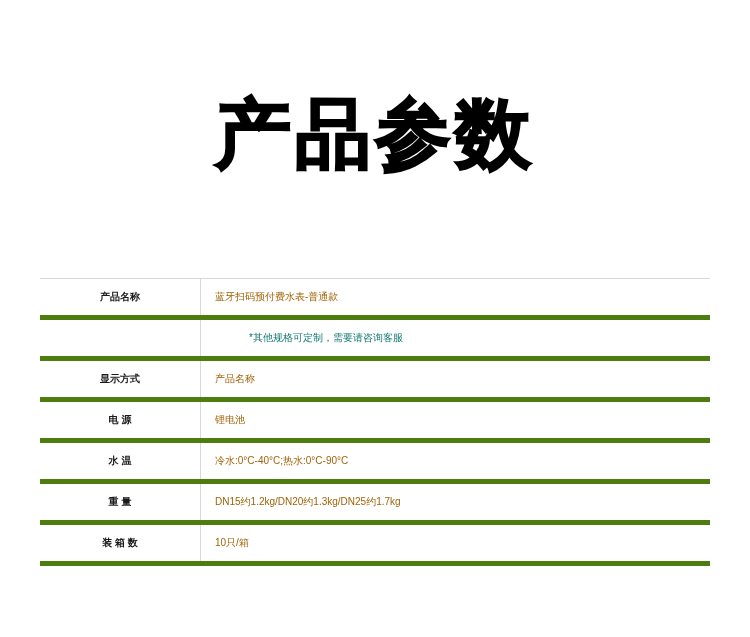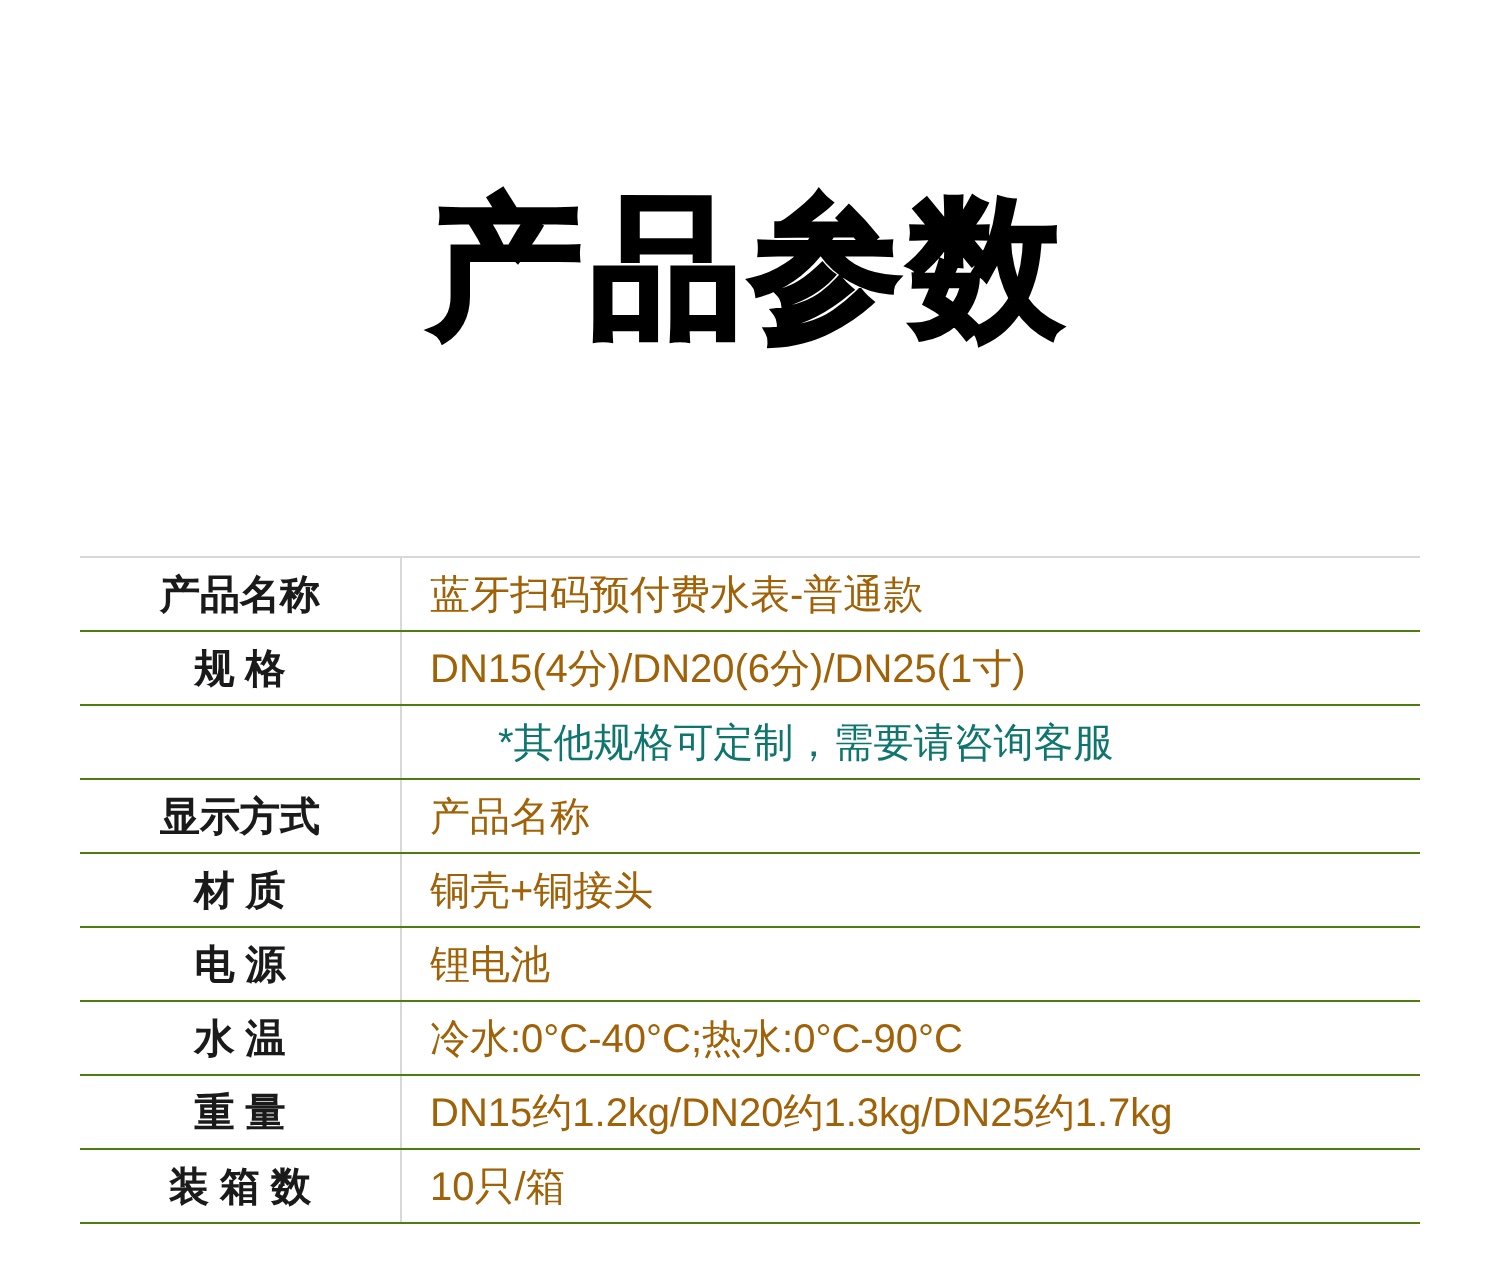--- a/index.html
+++ b/index.html
@@ -39,24 +39,24 @@
     top: 278px;
     width: 670px;
   }
   table.spec-table {
     border-collapse: collapse;
     width: 670px;
     table-layout: fixed;
   }
   table.spec-table td {
     border-top: 1px solid #d8d8d8;
-    border-bottom: 1px solid #4d7c0f;
+    border-bottom: 5px solid #4d7c0f;
     height: 34px;
     vertical-align: middle;
-    font-size: 20px;
+    font-size: 10px;
   }
   td.label-cell {
     width: 148px;
     text-align: center;
     font-weight: 700;
     color: #1a1a1a;
     letter-spacing: 0px;
     padding: 0 6px;
     border-right: 1px solid #d8d8d8;
   }
@@ -85,35 +85,27 @@
     <div class="page-title">产品参数</div>
   </div>
 
   <div class="spec-table-wrap">
     <table class="spec-table">
       <tbody>
         <tr>
           <td class="label-cell">产品名称</td>
           <td class="value-cell">蓝牙扫码预付费水表-普通款</td>
         </tr>
-        <tr>
-          <td class="label-cell sp-wide">规  格</td>
-          <td class="value-cell">DN15(4分)/DN20(6分)/DN25(1寸)</td>
-        </tr>
         <tr class="note-row">
           <td class="label-cell"></td>
           <td class="value-cell note">*其他规格可定制，需要请咨询客服</td>
         </tr>
         <tr>
           <td class="label-cell">显示方式</td>
           <td class="value-cell">产品名称</td>
-        </tr>
-        <tr>
-          <td class="label-cell sp-wide">材  质</td>
-          <td class="value-cell">铜壳+铜接头</td>
         </tr>
         <tr>
           <td class="label-cell sp-wide">电  源</td>
           <td class="value-cell">锂电池</td>
         </tr>
         <tr>
           <td class="label-cell sp-wide">水  温</td>
           <td class="value-cell">冷水:0°C-40°C;热水:0°C-90°C</td>
         </tr>
         <tr>

